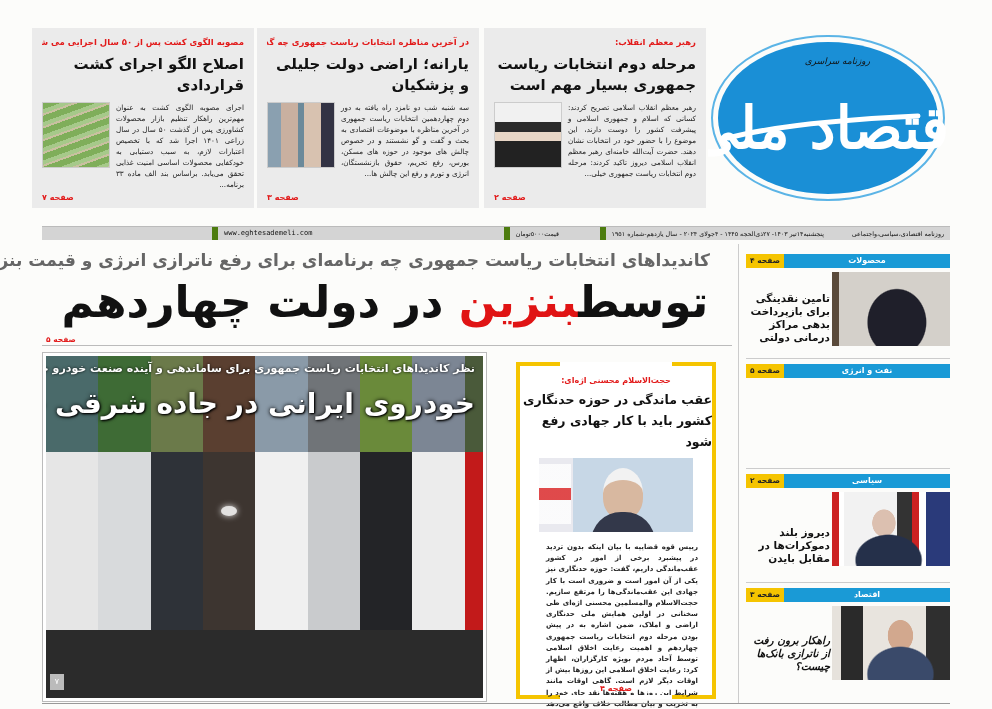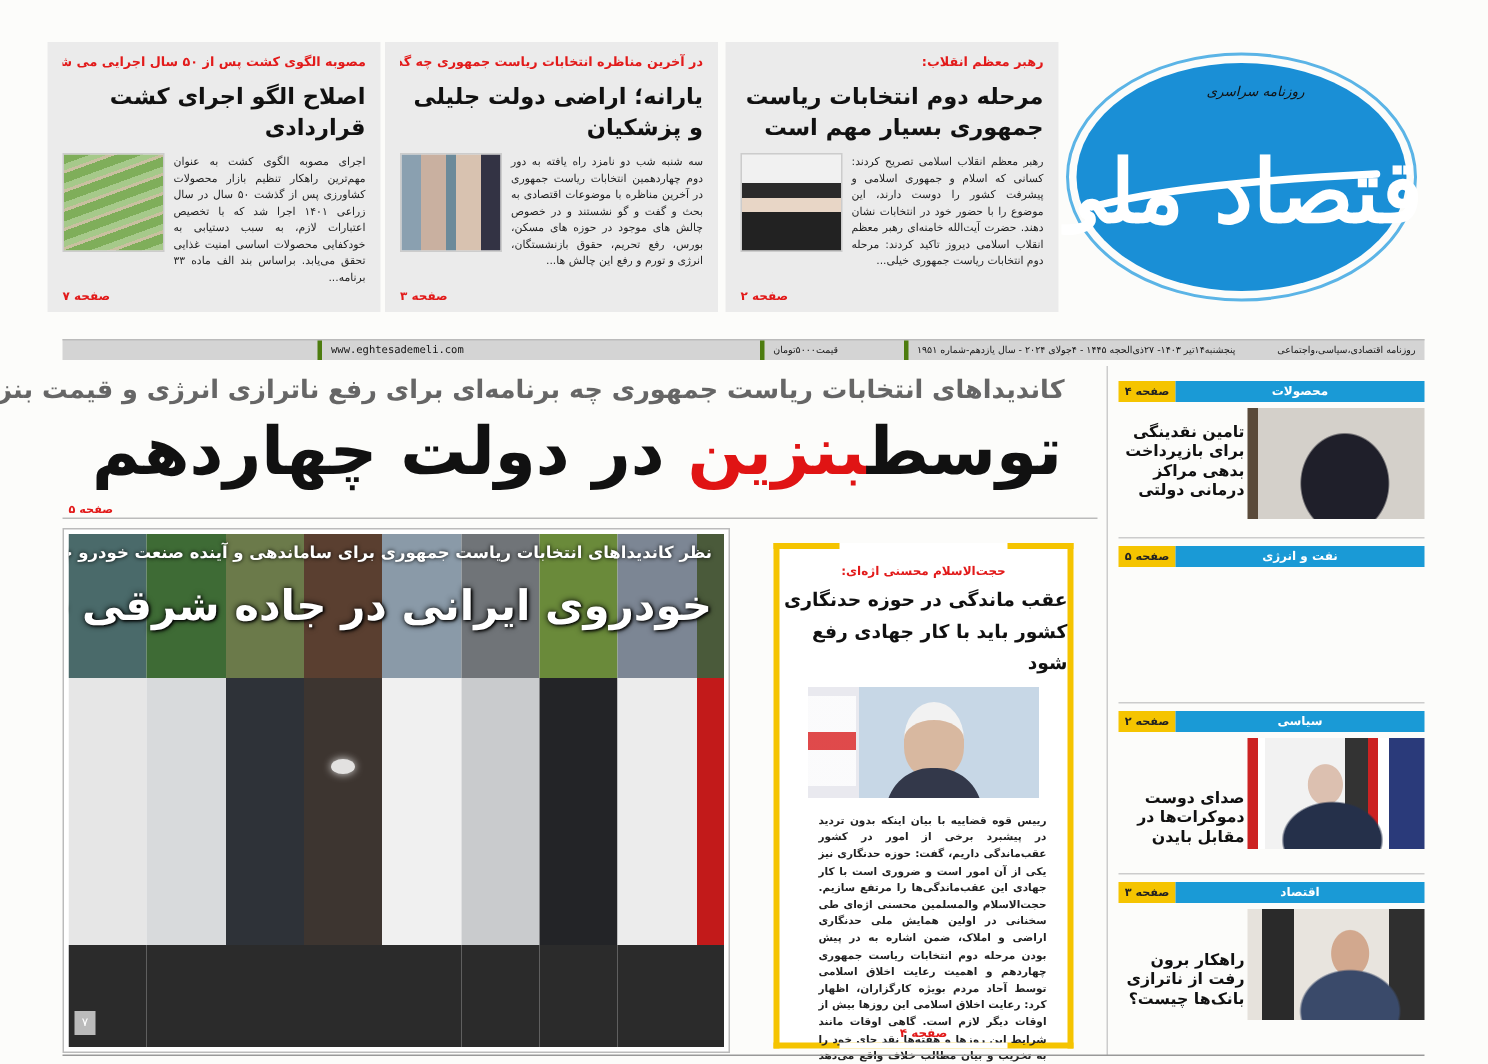--- a/index.html
+++ b/index.html
@@ -14,21 +14,21 @@
   .teaser .photo { float: left; width: 68px; height: 66px; margin-right: 6px; margin-bottom: 2px; border: 1px solid #ccc; }
   .teaser .text { font-size: 7.2px; line-height: 11px; text-align: justify; color: #222; }
   .teaser .page { color: #e21a1a; font-size: 8px; font-weight: bold; position: absolute; left: 10px; bottom: 6px; }
 
   
   .logo { position: absolute; left: 708px; top: 30px; width: 240px; height: 175px; }
 
   
   .strip { position: absolute; top: 226px; left: 42px; width: 908px; height: 14px; background: #d4d4d4; border-top: 1px solid #bbb; font-size: 6.3px; color: #111; }
   .strip .cell { position: absolute; top: 0; height: 13px; line-height: 13px; padding: 0 6px; white-space: nowrap; }
-  .strip .sep { border-left: 3px solid #4d7c0f; text-align: center; }
+  .strip .sep { border-left: 6px solid #4d7c0f; text-align: center; }
   .strip .site { font-family: "DejaVu Sans Mono", monospace; font-size: 7px; direction: ltr; }
 
   
   .subhead { position: absolute; top: 250px; left: 60px; width: 650px; text-align: center; font-size: 17px; font-weight: bold; color: #666; white-space: nowrap; }
   .mainhead { position: absolute; top: 276px; left: 60px; width: 650px; text-align: center; font-size: 44px; font-weight: 900; color: #111; white-space: nowrap; letter-spacing: -1px; font-family: "DejaVu Sans", sans-serif; }
   .mainhead .red { color: #e01414; }
   .main-page { position: absolute; top: 335px; left: 46px; color: #e21a1a; font-size: 7.5px; font-weight: bold; }
   .hr-main { position: absolute; top: 345px; left: 42px; width: 690px; border-top: 1px solid #bbb; }
 
   
@@ -204,49 +204,49 @@
 
 <div class="vline"></div>
 
 <div class="rcard" style="top:254px;">
   <div class="hdr" style="direction:ltr;">
     <div class="pg" style="direction:rtl;">صفحه ۴</div>
     <div class="sec">محصولات</div>
   </div>
   <div class="content">
     <div class="photo" style="background:radial-gradient(ellipse 30px 34px at 55% 68%,#1f1f2a 0 96%,transparent 100%),radial-gradient(ellipse 14px 16px at 50% 58%,#c9a58c 0 95%,transparent 100%),linear-gradient(90deg,#5a4a3a 0 6%,#d4d0ca 6%);"></div>
-    <div class="title" style="top:10px;">تامین نقدینگی برای بازپرداخت بدهی مراکز درمانی دولتی</div>
+    <div class="title" style="top:20px;">تامین نقدینگی برای بازپرداخت بدهی مراکز درمانی دولتی</div>
   </div>
 </div>
 <div class="rcard-sep" style="top:358px;"></div>
 
 <div class="rcard" style="top:364px;">
   <div class="hdr" style="direction:ltr;">
     <div class="pg" style="direction:rtl;">صفحه ۵</div>
     <div class="sec">نفت و انرژی</div>
   </div>
 </div>
 <div class="rcard-sep" style="top:468px;"></div>
 
 <div class="rcard" style="top:474px;">
   <div class="hdr" style="direction:ltr;">
     <div class="pg" style="direction:rtl;">صفحه ۲</div>
     <div class="sec">سیاسی</div>
   </div>
   <div class="content">
     <div class="photo" style="background:radial-gradient(ellipse 34px 26px at 48% 92%,#25304a 0 95%,transparent 100%),radial-gradient(ellipse 12px 14px at 44% 42%,#dcc0b0 0 95%,transparent 100%),linear-gradient(90deg,#c22 0 6%,#fff 6% 10%,#f2f2f2 10% 55%,#333 55% 68%,#c22 68% 74%,#fff 74% 80%,#2a3a7a 80%);"></div>
-    <div class="title" style="top:34px;">صدای دوست دموکرات‌ها در مقابل بایدن</div>
+    <div class="title" style="top:34px;">دیروز بلند دموکرات‌ها در مقابل بایدن</div>
   </div>
 </div>
 <div class="rcard-sep" style="top:582px;"></div>
 
 <div class="rcard" style="top:588px;">
   <div class="hdr" style="direction:ltr;">
     <div class="pg" style="direction:rtl;">صفحه ۳</div>
     <div class="sec">اقتصاد</div>
   </div>
   <div class="content">
     <div class="photo" style="background:radial-gradient(ellipse 34px 28px at 58% 92%,#3a4a6a 0 95%,transparent 100%),radial-gradient(ellipse 13px 16px at 58% 40%,#d2a88e 0 95%,transparent 100%),linear-gradient(90deg,#e6e2dc 0 8%,#2a2a2a 8% 26%,#e8e4de 26% 80%,#2f2f2f 80%);"></div>
-    <div class="title" style="top:28px;">راهکار برون رفت از ناترازی بانک‌ها چیست؟</div>
+    <div class="title" style="top:28px;font-style:italic;">راهکار برون رفت از ناترازی بانک‌ها چیست؟</div>
   </div>
 </div>
 
 <div class="bottom-line"></div>
 
 </body></html>

